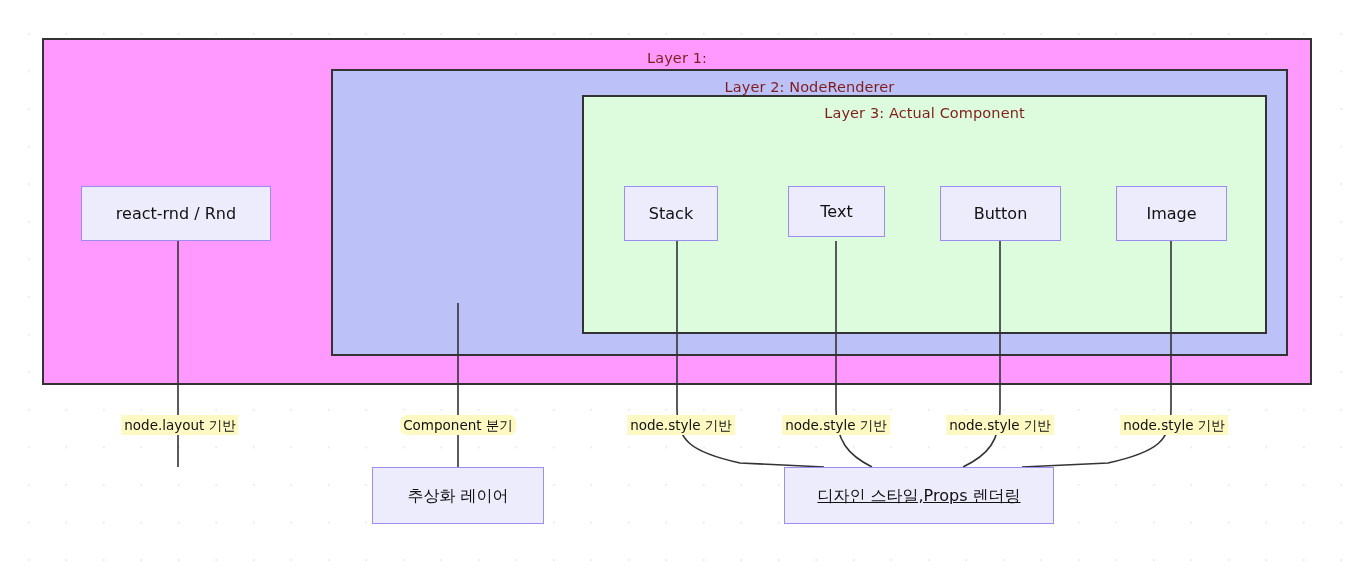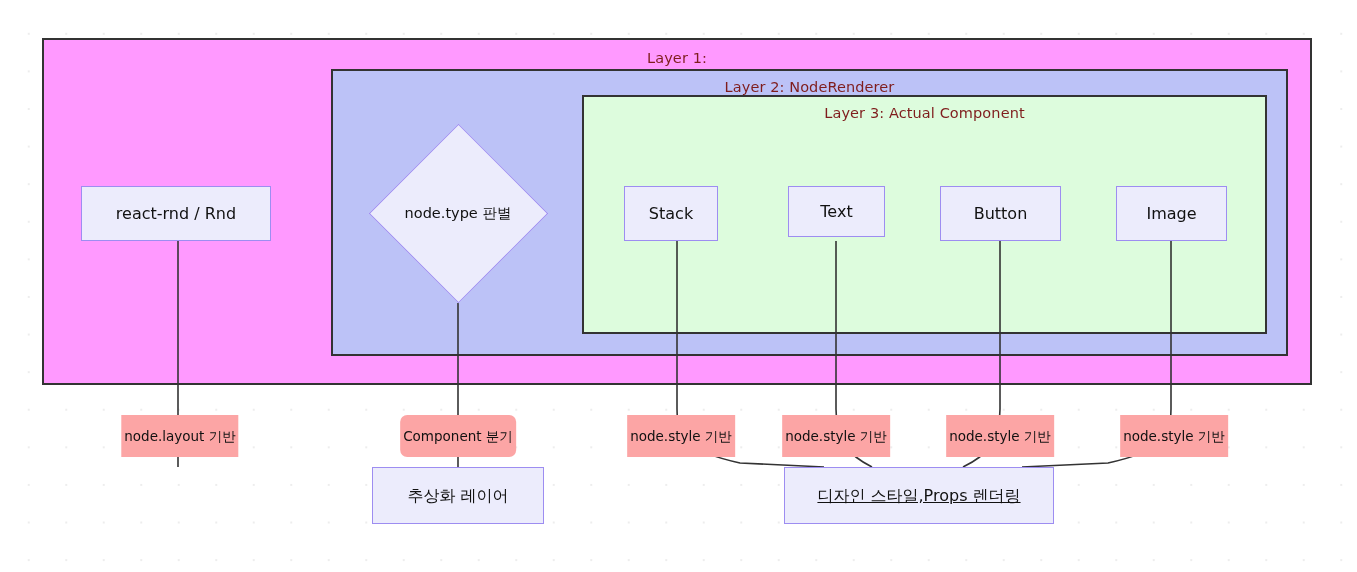--- a/index.html
+++ b/index.html
@@ -147,24 +147,24 @@
     justify-content: center;
     font-size: 14.5px;
     color: #111111;
     white-space: nowrap;
   }
 
   
   .edge-label {
     position: absolute;
     transform: translateX(-50%);
-    background: #fca5a5;
+    background: #fef9c3;
     color: #111111;
     font-size: 13.5px;
-    padding: 12px 3px;
+    padding: 1px 3px;
     white-space: nowrap;
     z-index: 9;
     line-height: 1.35;
   }
 </style>
 </head>
 <body>
 
 <div id="stage">
 
@@ -190,24 +190,20 @@
   <div class="layer" id="layer2">
     <div class="layer-title">Layer 2: NodeRenderer</div>
   </div>
 
   <div class="layer" id="layer3">
     <div class="layer-title">Layer 3: Actual Component</div>
   </div>
 
   <div class="node" id="node-rnd">react-rnd / Rnd</div>
 
-  <div id="node-decision">
-    <div class="diamond-shape"></div>
-    <div class="diamond-label">node.type 판별</div>
-  </div>
 
   <div class="node" id="node-stack">Stack</div>
   <div class="node" id="node-text">Text</div>
   <div class="node" id="node-button">Button</div>
   <div class="node" id="node-image">Image</div>
 
   <div class="node" id="node-abstract">추상화 레이어</div>
   <div class="node" id="node-design">디자인 스타일,Props 렌더링</div>
 
   <div class="edge-label" style="left:180px; top:415px;">node.layout 기반</div>

